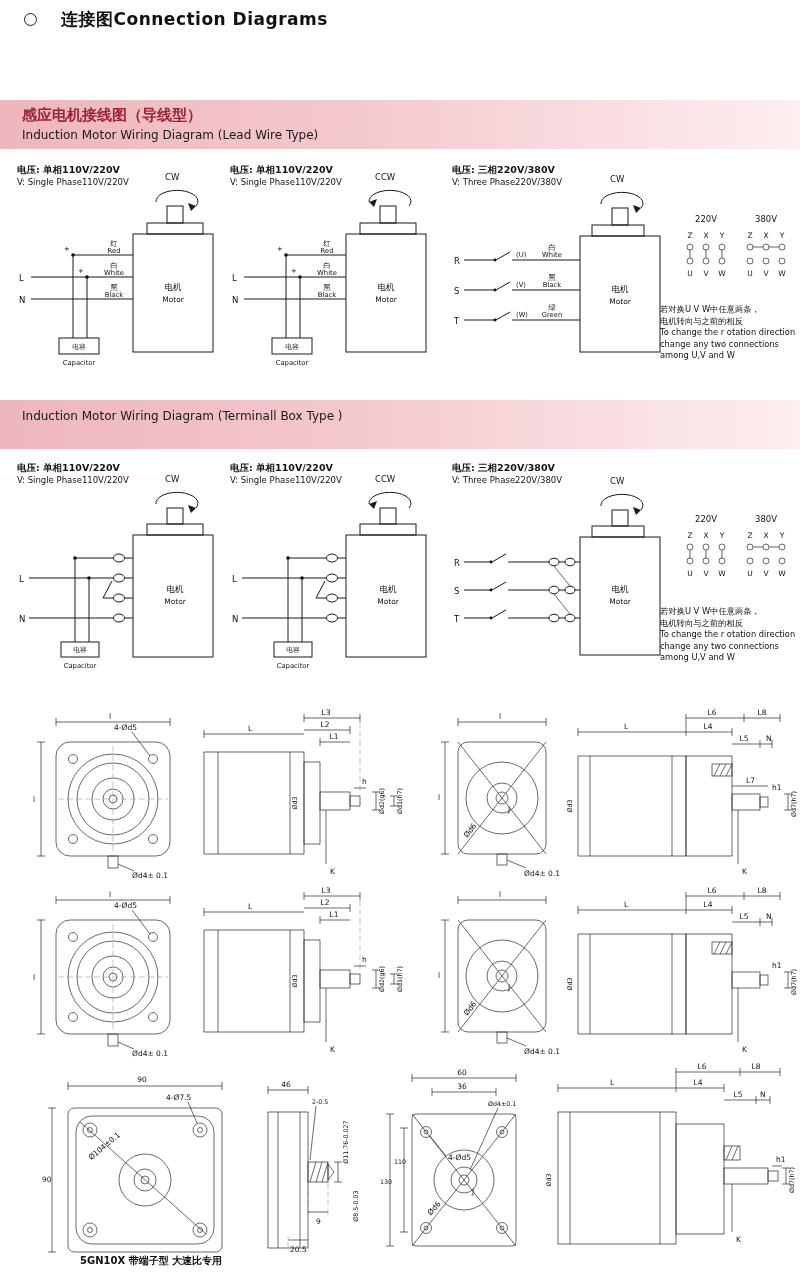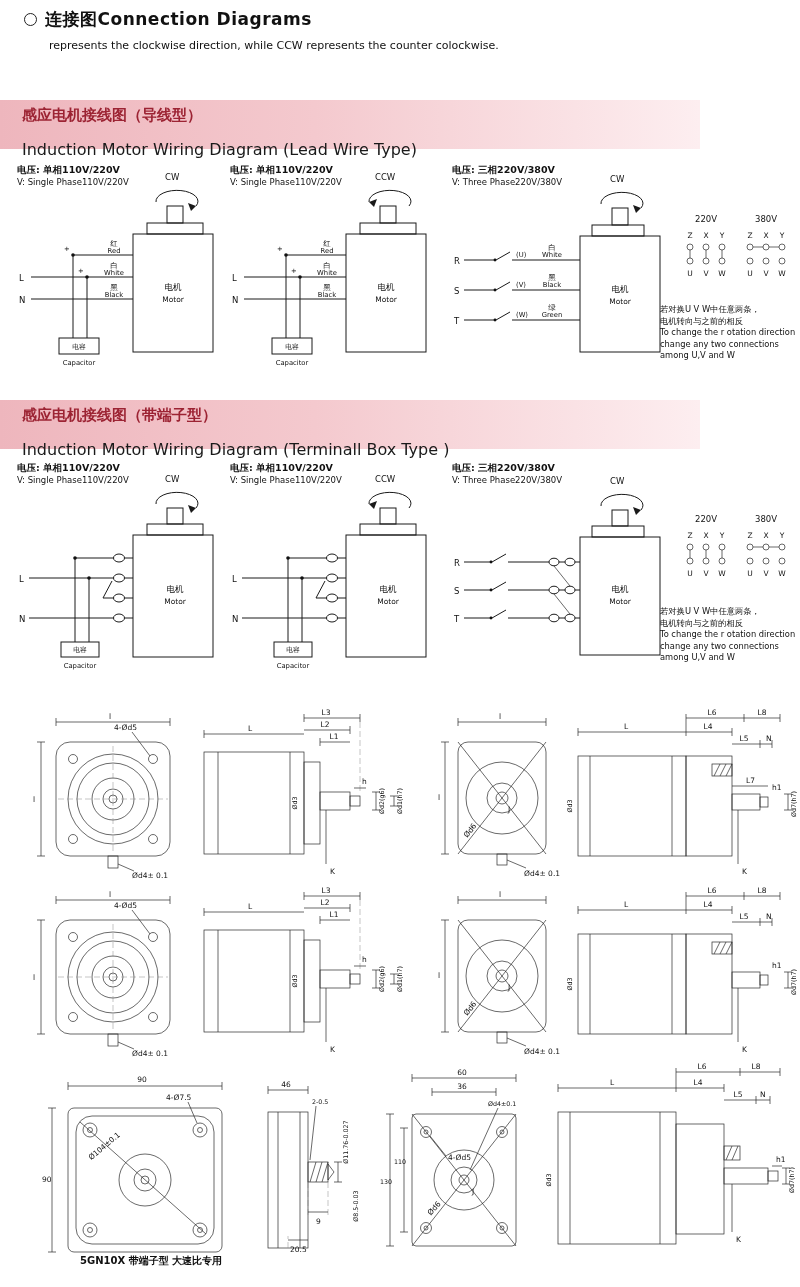--- a/index.html
+++ b/index.html
@@ -10,40 +10,39 @@
   svg text { font-family:"DejaVu Sans",sans-serif; fill:#111; }
   .ln  { stroke:#1a1a1a; stroke-width:1; fill:none; }
   .lnt { stroke:#2a2a2a; stroke-width:0.7; fill:none; }
   .cl  { stroke:#888; stroke-width:0.5; fill:none; stroke-dasharray:6 3; }
   .tb { font-size:9.5px; font-weight:bold; }
   .t  { font-size:8.5px; }
   .ts { font-size:7.5px; }
   .tx { font-size:6.8px; }
   .dm { font-size:7.5px; }
   .dmx{ font-size:6.3px; }
-  .title-row { left:24px; top:8px; display:flex; align-items:center; gap:8px; }
+  .title-row { left:24px; top:8px; display:flex; align-items:center; gap:24px; }
   .circle-ic { width:13px; height:13px; border:1.5px solid #222; border-radius:50%; display:inline-block; }
   .page-title { font-size:17px; font-weight:bold; letter-spacing:0.5px; }
   .bullets { left:36px; top:38px; font-size:11px; line-height:15.5px; }
   .bullets .ind { padding-left:13px; }
-  .banner { left:0; width:700px; height:49px; background:linear-gradient(90deg,#eeb6bd 0%,#f4c9ce 45%,#fdeef0 100%); padding:6px 0 0 22px; }
+  .banner { left:0; width:800px; height:49px; background:linear-gradient(90deg,#eeb6bd 0%,#f4c9ce 45%,#fdeef0 100%); padding:6px 0 0 22px; }
   .banner-cn { font-size:15px; font-weight:bold; color:#9c2333; }
-  .banner-en { font-size:16px; color:#1a1a1a; margin-top:15px; }
+  .banner-en { font-size:12px; color:#1a1a1a; margin-top:3px; }
   .note { width:142px; font-size:8.3px; line-height:11.5px; color:#111; }
   .caption { font-size:10px; font-weight:bold; }
 </style>
 </head>
 <body>
 
 <div class="abs title-row">
   <span class="circle-ic"></span>
   <span class="page-title">连接图Connection Diagrams</span>
 </div>
 <div class="abs bullets">
-  <div class="ind">represents the clockwise direction, while CCW represents the counter colockwise.</div>
 </div>
 
 <div class="abs banner" style="top:100px">
   <div class="banner-cn">感应电机接线图（导线型）</div>
   <div class="banner-en">Induction Motor Wiring Diagram (Lead Wire Type)</div>
 </div>
 
 <svg style="left:15px;top:162px" width="208" height="235" viewBox="0 0 208 235">
   <text x="2" y="11" class="tb">电压: 单相110V/220V</text>
   <text x="2" y="23" class="t">V: Single Phase110V/220V</text>
@@ -205,21 +204,20 @@
 
 <div class="abs note" style="left:660px;top:304px">
   <div>若对换U V W中任意两条，</div>
   <div>电机转向与之前的相反</div>
   <div>To change the r otation direction</div>
   <div>change  any two connections</div>
   <div>among U,V and W</div>
 </div>
 
 <div class="abs banner" style="top:400px">
-  <div class="banner-cn">感应电机接线图（带端子型）</div>
   <div class="banner-en">Induction Motor Wiring Diagram (Terminall Box Type )</div>
 </div>
 
 <svg style="left:15px;top:460px" width="208" height="245" viewBox="0 0 208 245">
   <text x="2" y="11" class="tb">电压: 单相110V/220V</text>
   <text x="2" y="23" class="t">V: Single Phase110V/220V</text>
   <g>
     <path d="M 141 44 A 21 11 0 1 1 181 48" class="ln"></path>
     <polygon points="181,48 173,45 176,53" fill="#1a1a1a"></polygon>
   </g>

